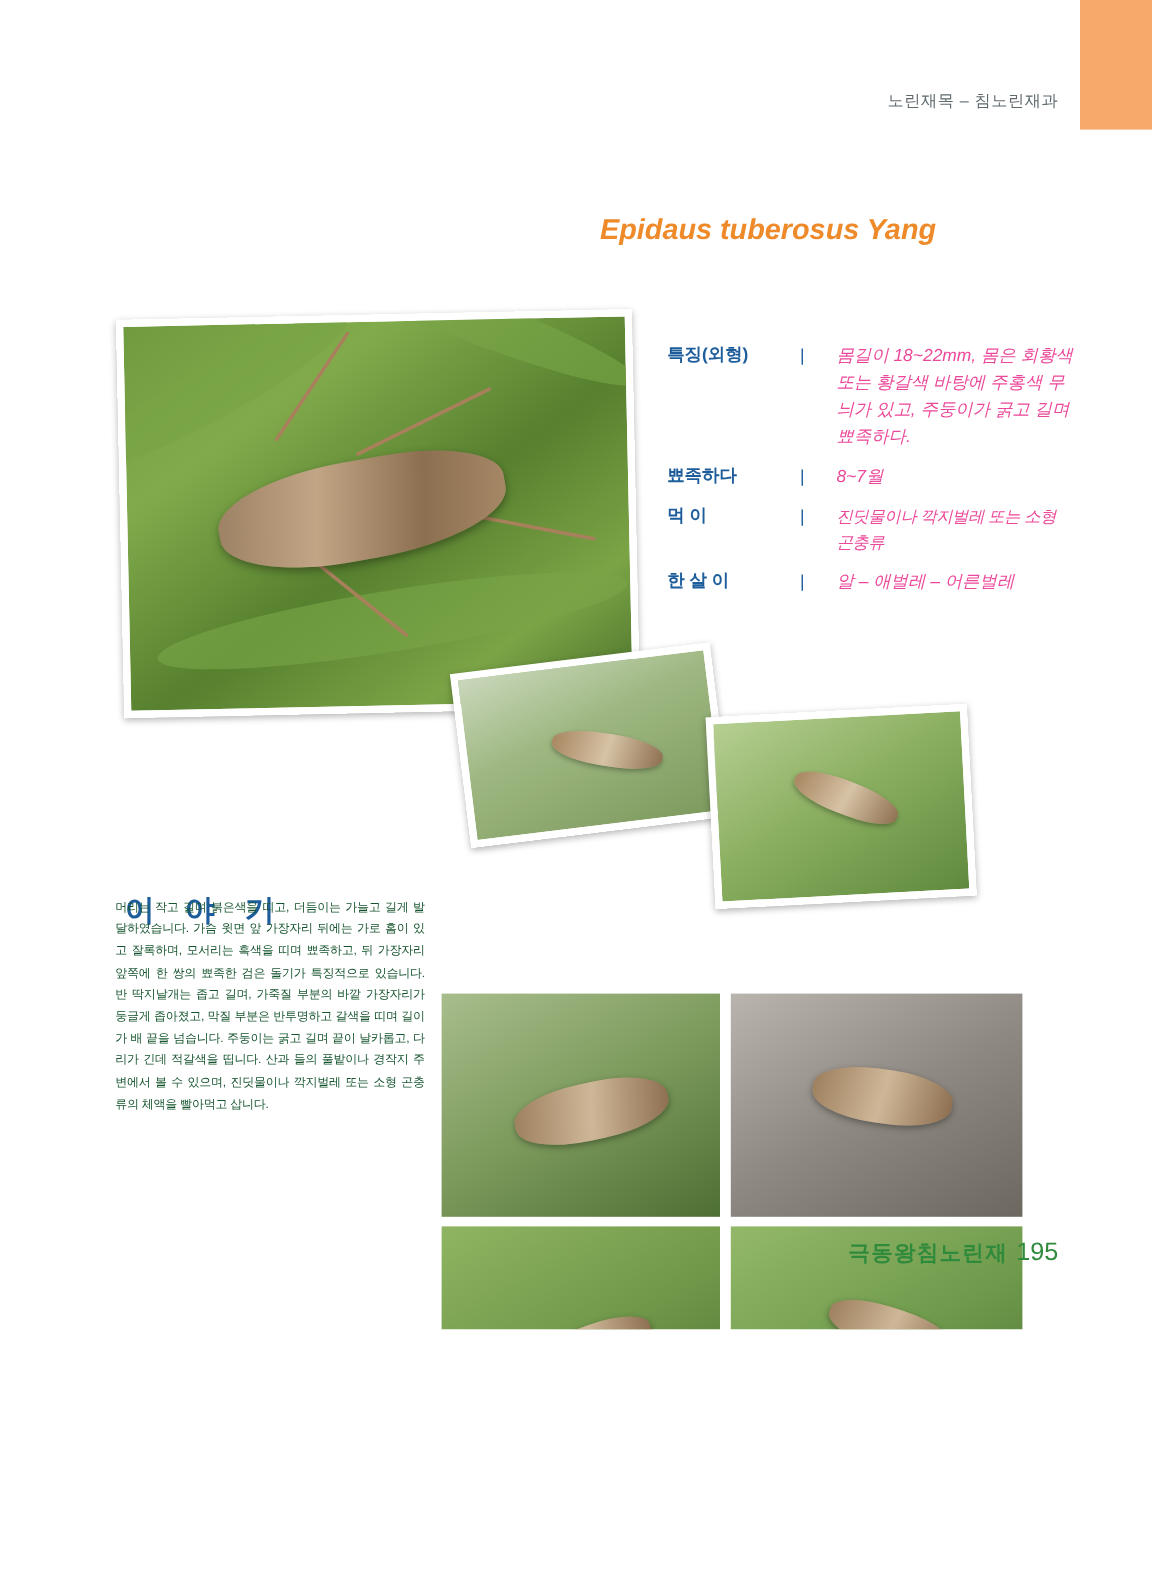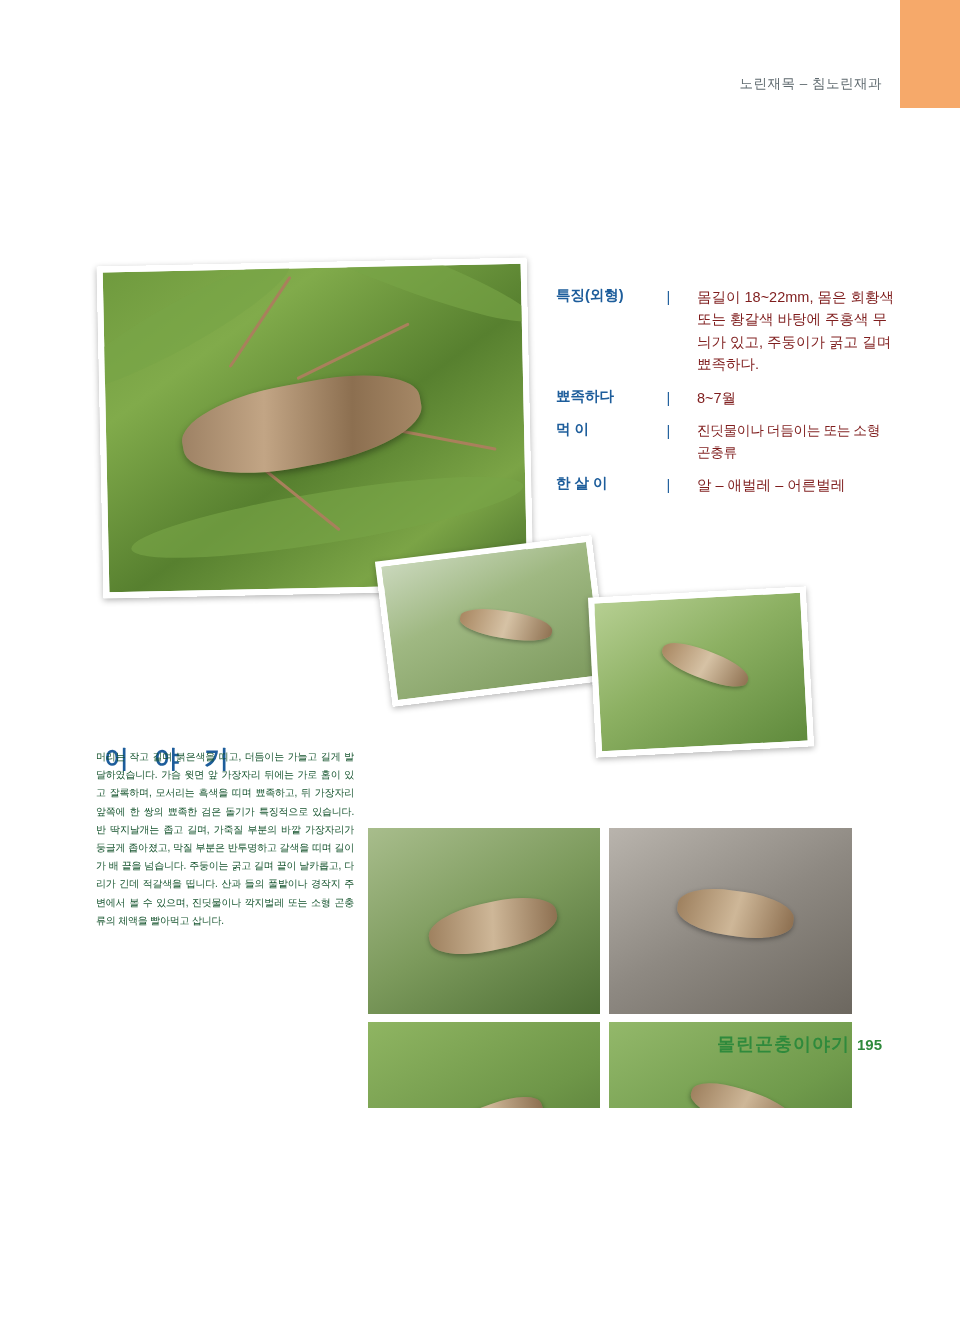--- a/index.html
+++ b/index.html
@@ -163,21 +163,22 @@
     width: 9px;
     text-align: center;
     color: #1d5d9b;
     font-size: 14.5px;
     line-height: 1.55;
   }
   .fact-value {
     flex: 1 1 auto;
     font-size: 14.5px;
     line-height: 1.55;
-    color: #7f1d1d;
+    color: #ec4899;
+    font-style: italic;
   }
   .fact-value.tight { letter-spacing: -0.4px; font-size: 13.7px; }
 
   
   .story-heading {
     position: absolute;
     left: 104px;
     top: 700px;
     font-size: 25px;
     font-weight: bold;
@@ -232,34 +233,35 @@
     align-items: baseline;
     gap: 7px;
   }
   .footer-title {
     font-size: 18px;
     font-weight: bold;
     color: #2f8a3c;
     letter-spacing: 1px;
   }
   .footer-page {
-    font-size: 15px;
+    font-size: 21px;
     color: #2f8a3c;
-    font-weight: bold;
+    font-weight: normal;
   }
 </style>
 </head>
 <body>
 
 <div class="page">
 
   <div class="corner-tab"></div>
 
   <div class="running-head">노린재목 – 침노린재과</div>
 
+  <div class="title-latin">Epidaus tuberosus Yang</div>
 
   <div class="photo main-photo">
     <div class="blade" style="left:-12%;top:10%;width:60%;height:14%;transform:rotate(-28deg);"></div>
     <div class="blade" style="left:35%;top:-6%;width:70%;height:12%;transform:rotate(22deg);"></div>
     <div class="blade" style="left:5%;top:70%;width:95%;height:16%;transform:rotate(-8deg);"></div>
     <div class="leg" style="left:30%;top:30%;width:26%;transform:rotate(-55deg);"></div>
     <div class="leg" style="left:46%;top:34%;width:30%;transform:rotate(-25deg);"></div>
     <div class="leg" style="left:34%;top:58%;width:28%;transform:rotate(40deg);"></div>
     <div class="leg" style="left:60%;top:48%;width:34%;transform:rotate(12deg);"></div>
     <div class="bug"></div>
@@ -279,21 +281,21 @@
       <div class="fact-value">몸길이 18~22mm, 몸은 회황색 또는 황갈색 바탕에 주홍색 무늬가 있고, 주둥이가 굵고 길며 뾰족하다.</div>
     </div>
     <div class="fact-row">
       <div class="fact-label">뾰족하다</div>
       <div class="fact-sep">|</div>
       <div class="fact-value">8~7월</div>
     </div>
     <div class="fact-row">
       <div class="fact-label">먹        이</div>
       <div class="fact-sep">|</div>
-      <div class="fact-value tight">진딧물이나 더듬이는 또는 소형 곤충류</div>
+      <div class="fact-value tight">진딧물이나 깍지벌레 또는 소형 곤충류</div>
     </div>
     <div class="fact-row">
       <div class="fact-label">한 살 이</div>
       <div class="fact-sep">|</div>
       <div class="fact-value">알 – 애벌레 – 어른벌레</div>
     </div>
   </div>
 
   <div class="story-heading">이 야 기</div>
   <div class="story-body">머리는 작고 길며 붉은색을 띠고, 더듬이는 가늘고 길게 발달하였습니다. 가슴 윗면 앞 가장자리 뒤에는 가로 홈이 있고 잘록하며, 모서리는 흑색을 띠며 뾰족하고, 뒤 가장자리 앞쪽에 한 쌍의 뾰족한 검은 돌기가 특징적으로 있습니다. 반 딱지날개는 좁고 길며, 가죽질 부분의 바깥 가장자리가 둥글게 좁아졌고, 막질 부분은 반투명하고 갈색을 띠며 길이가 배 끝을 넘습니다. 주둥이는 굵고 길며 끝이 날카롭고, 다리가 긴데 적갈색을 띱니다. 산과 들의 풀밭이나 경작지 주변에서 볼 수 있으며, 진딧물이나 깍지벌레 또는 소형 곤충류의 체액을 빨아먹고 삽니다.</div>
@@ -305,17 +307,17 @@
     <div class="bug-g"></div>
   </div>
   <div class="grid-photo gp3">
     <div class="bug-g"></div>
   </div>
   <div class="grid-photo gp4">
     <div class="bug-g"></div>
   </div>
 
   <div class="footer">
-    <span class="footer-title">몰린곤충이야기</span>
+    <span class="footer-title">극동왕침노린재</span>
     <span class="footer-page">195</span>
   </div>
 
 </div>
 
 </body></html>

